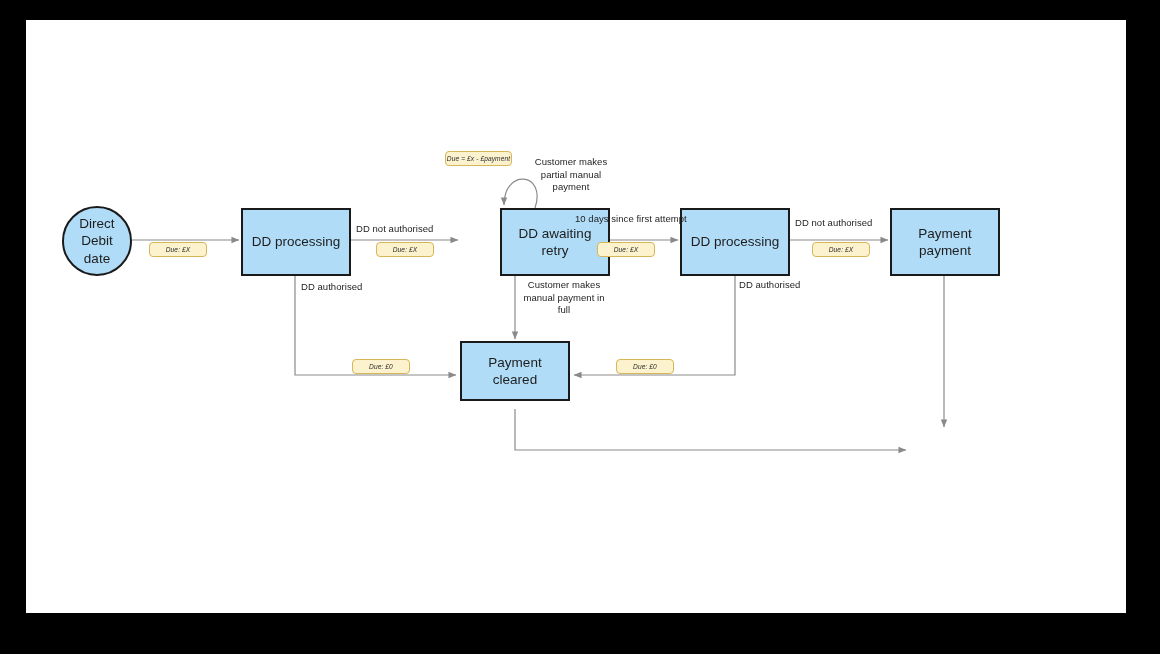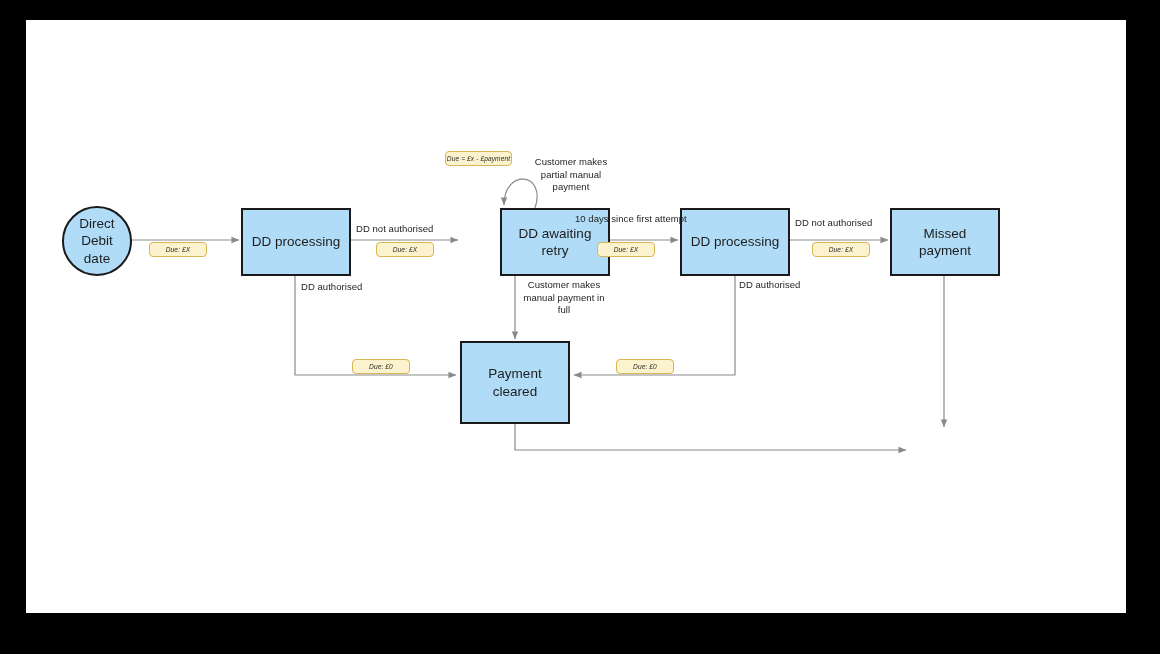--- a/index.html
+++ b/index.html
@@ -106,24 +106,24 @@
     <div class="node" style="left:434px; top:188px; width:110px; height:68px;margin-left:40px;">
       <span style="white-space:pre-line">DD awaiting
 retry</span>
     </div>
 
     <div class="node" style="left:654px; top:188px; width:110px; height:68px;">
       <span>DD processing</span>
     </div>
 
     <div class="node" style="left:864px; top:188px; width:110px; height:68px;">
-      <span>Missed payment</span>
+      <span>Payment payment</span>
     </div>
 
-    <div class="node" style="left:434px; top:321px; width:110px; height:83px;">
+    <div class="node" style="left:434px; top:321px; width:110px; height:60px;">
       <span>Payment cleared</span>
     </div>
 
 
     <div class="edge-label" style="left:330px; top:203px;">DD not authorised</div>
     <div class="edge-label" style="left:549px; top:193px;">10 days since first attempt</div>
     <div class="edge-label" style="left:769px; top:197px;">DD not authorised</div>
     <div class="edge-label" style="left:275px; top:261px;">DD authorised</div>
     <div class="edge-label" style="left:713px; top:259px;">DD authorised</div>
     <div class="edge-label" style="left:500px; top:136px; width:90px;">Customer makes

